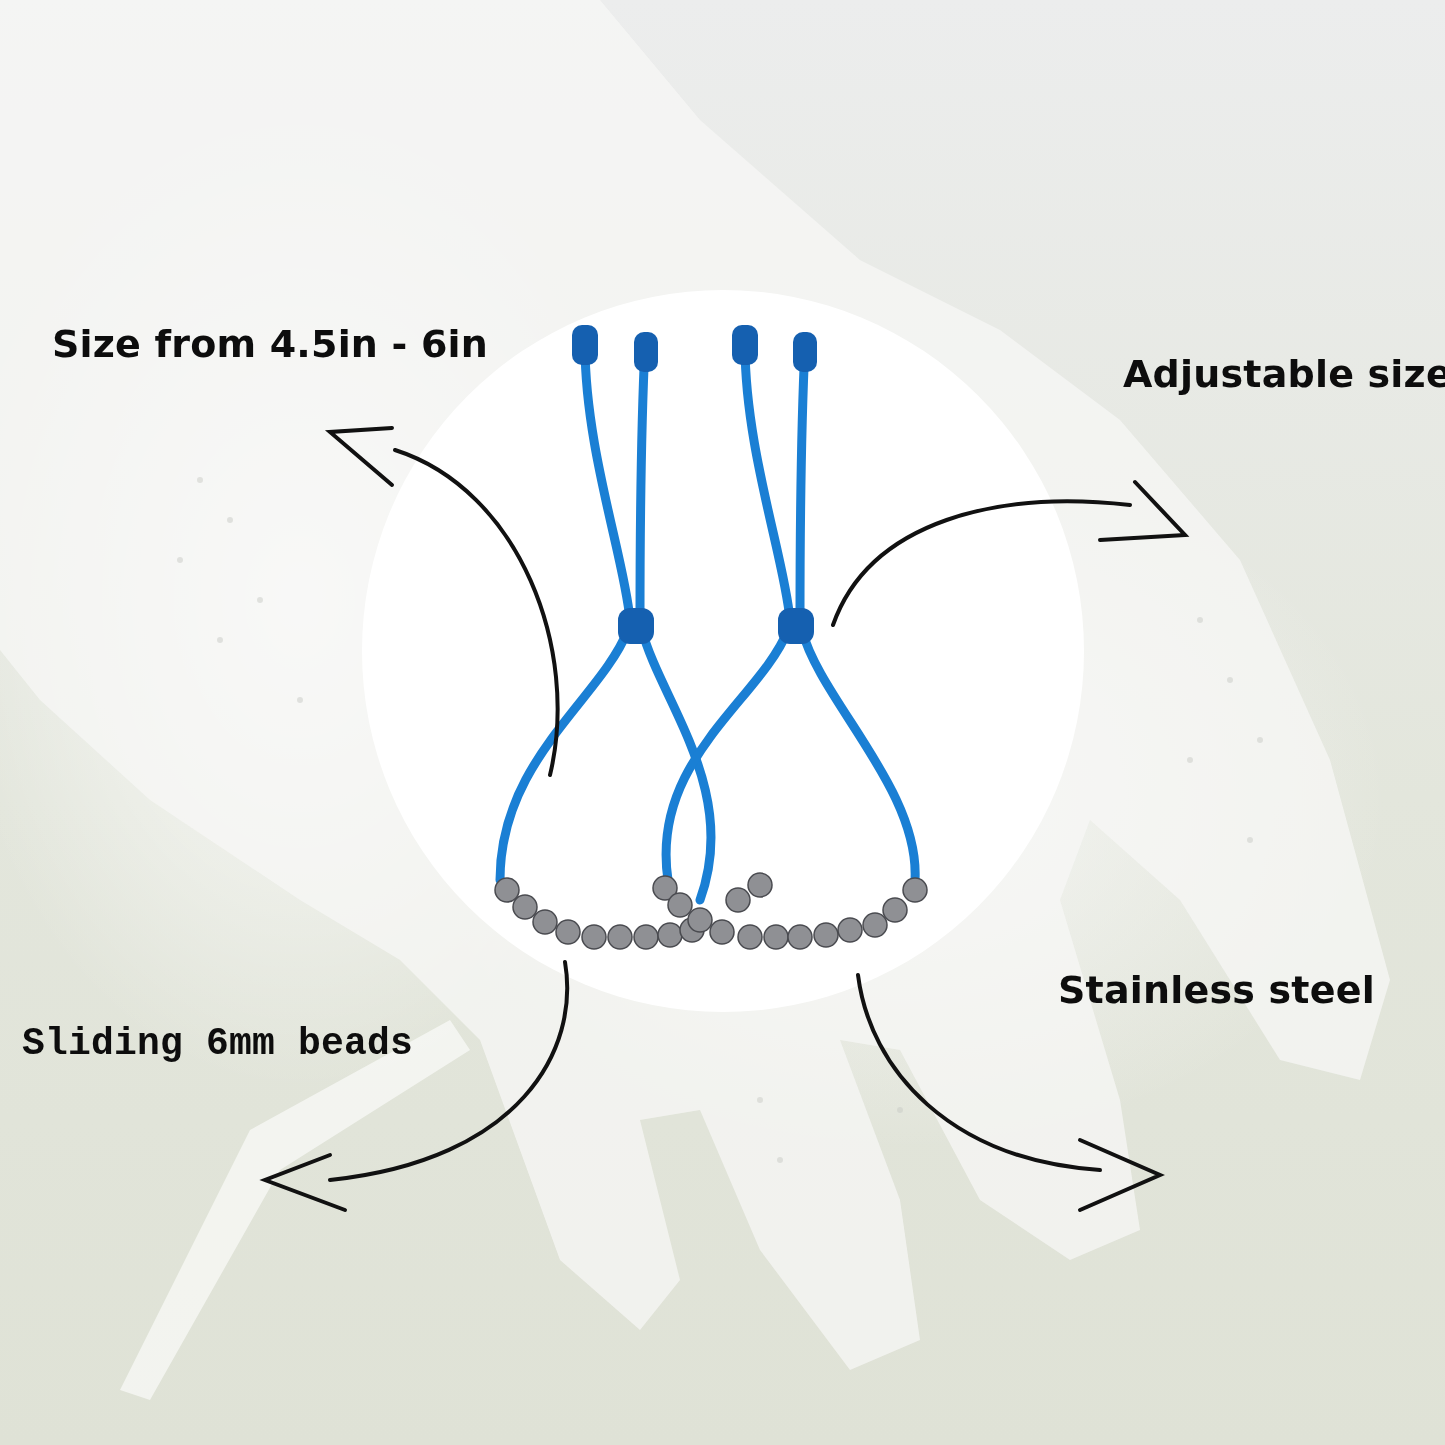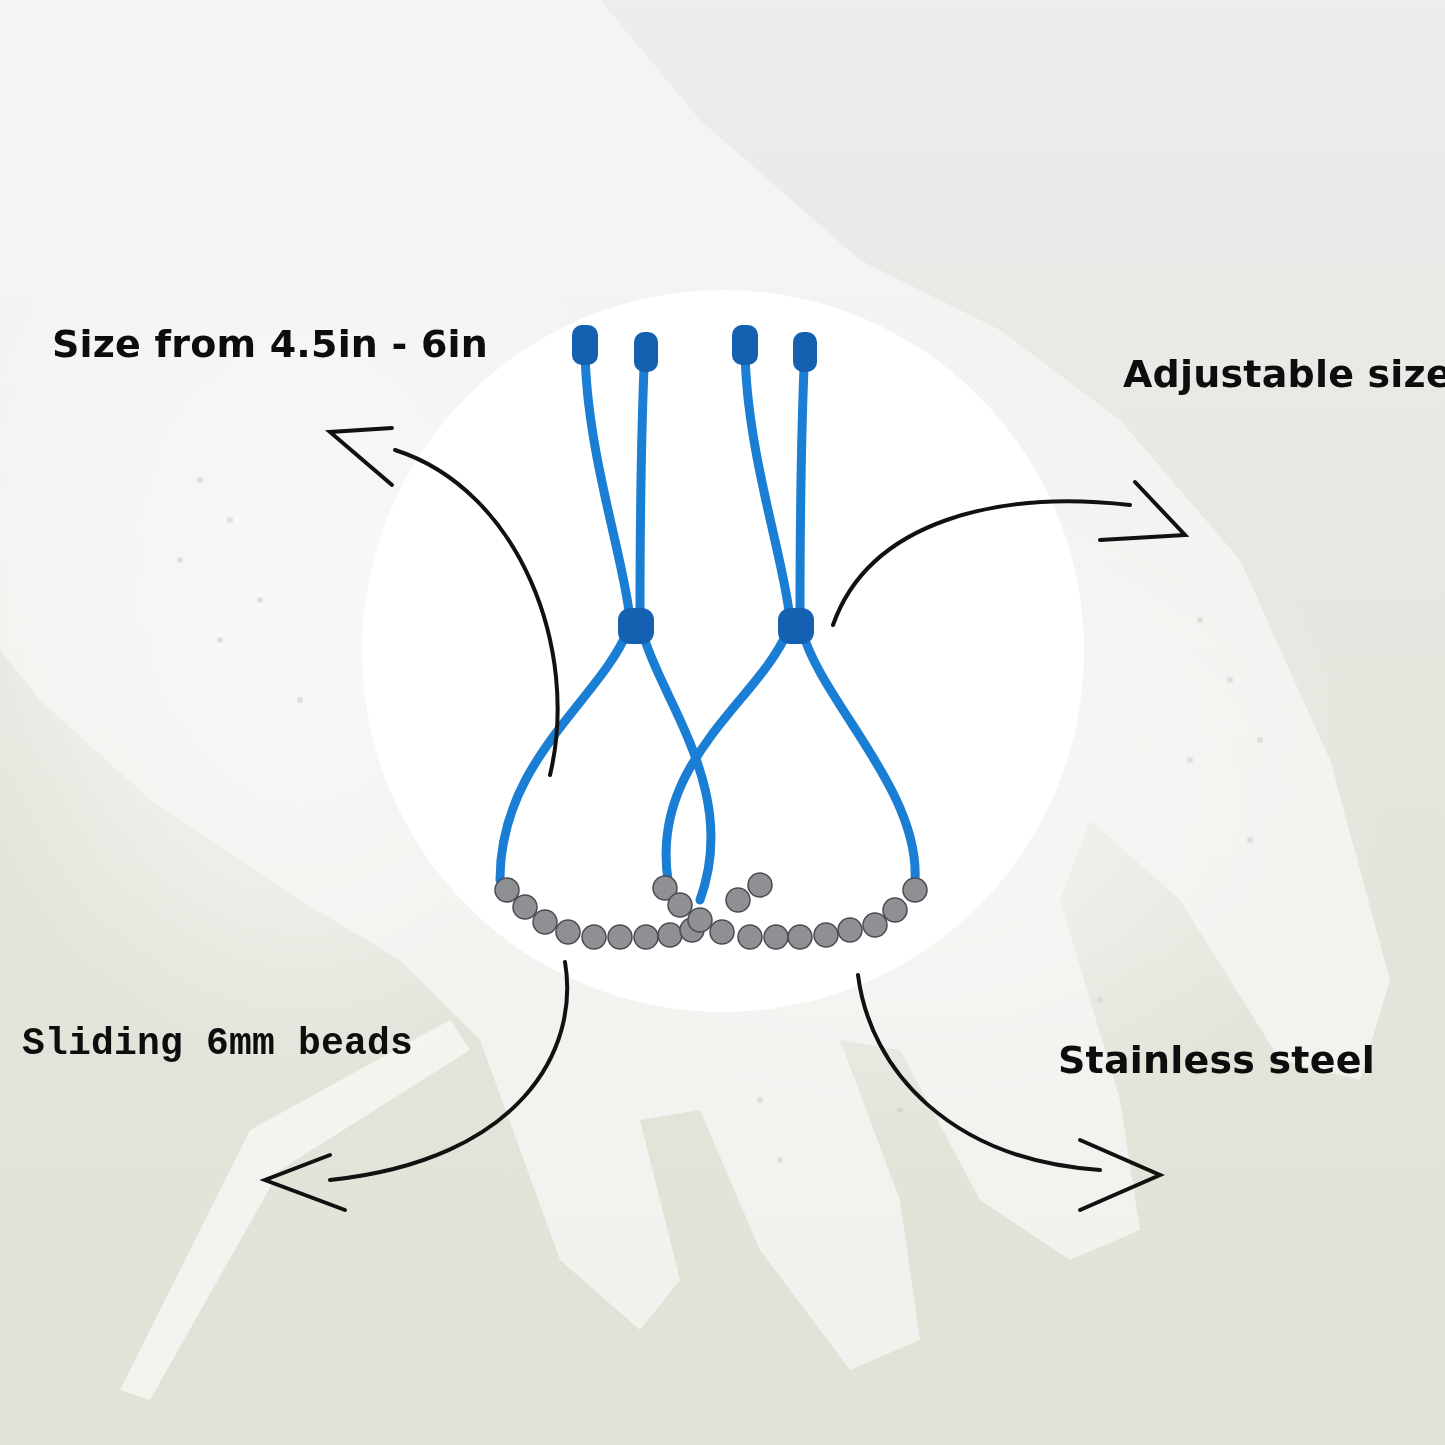--- a/index.html
+++ b/index.html
@@ -22,21 +22,21 @@
     position: absolute; left: 362px; top: 290px; width: 722px; height: 722px;
     border-radius: 50%; background: #ffffff;
   }
   .label {
     position: absolute; font-weight: bold; color: #0d0d0d; font-size: 38px; letter-spacing: 0.2px;
     white-space: nowrap;
   }
   #lbl-size { left: 52px; top: 322px; }
   #lbl-adjust { left: 1123px; top: 352px; }
   #lbl-beads { left: 22px; top: 1022px; font-family: Liberation Mono, monospace; }
-  #lbl-steel { left: 1058px; top: 1038px; text-align: right; }
+  #lbl-steel { left: 1058px; top: 968px; text-align: right; }
   svg.overlay { position: absolute; left: 0; top: 0; }
 </style>
 </head>
 <body>
 
 <div class="bg"></div>
 
 <svg class="glove overlay" width="1445" height="1445">
 
   <path d="M0 0 L600 0 L700 120 L860 260 L1000 330 L1120 420 L1240 560 L1330 760 L1390 980 L1360 1080 L1280 1060 L1180 900 L1090 820 L1060 900 L1120 1100 L1140 1230 L1070 1260 L980 1200 L900 1050 L840 1040 L900 1200 L920 1340 L850 1370 L760 1250 L700 1110 L640 1120 L680 1280 L640 1330 L560 1260 L480 1040 L400 960 L300 900 L150 800 L40 700 L0 650 Z" fill="#f7f7f6" opacity="0.75"></path>

